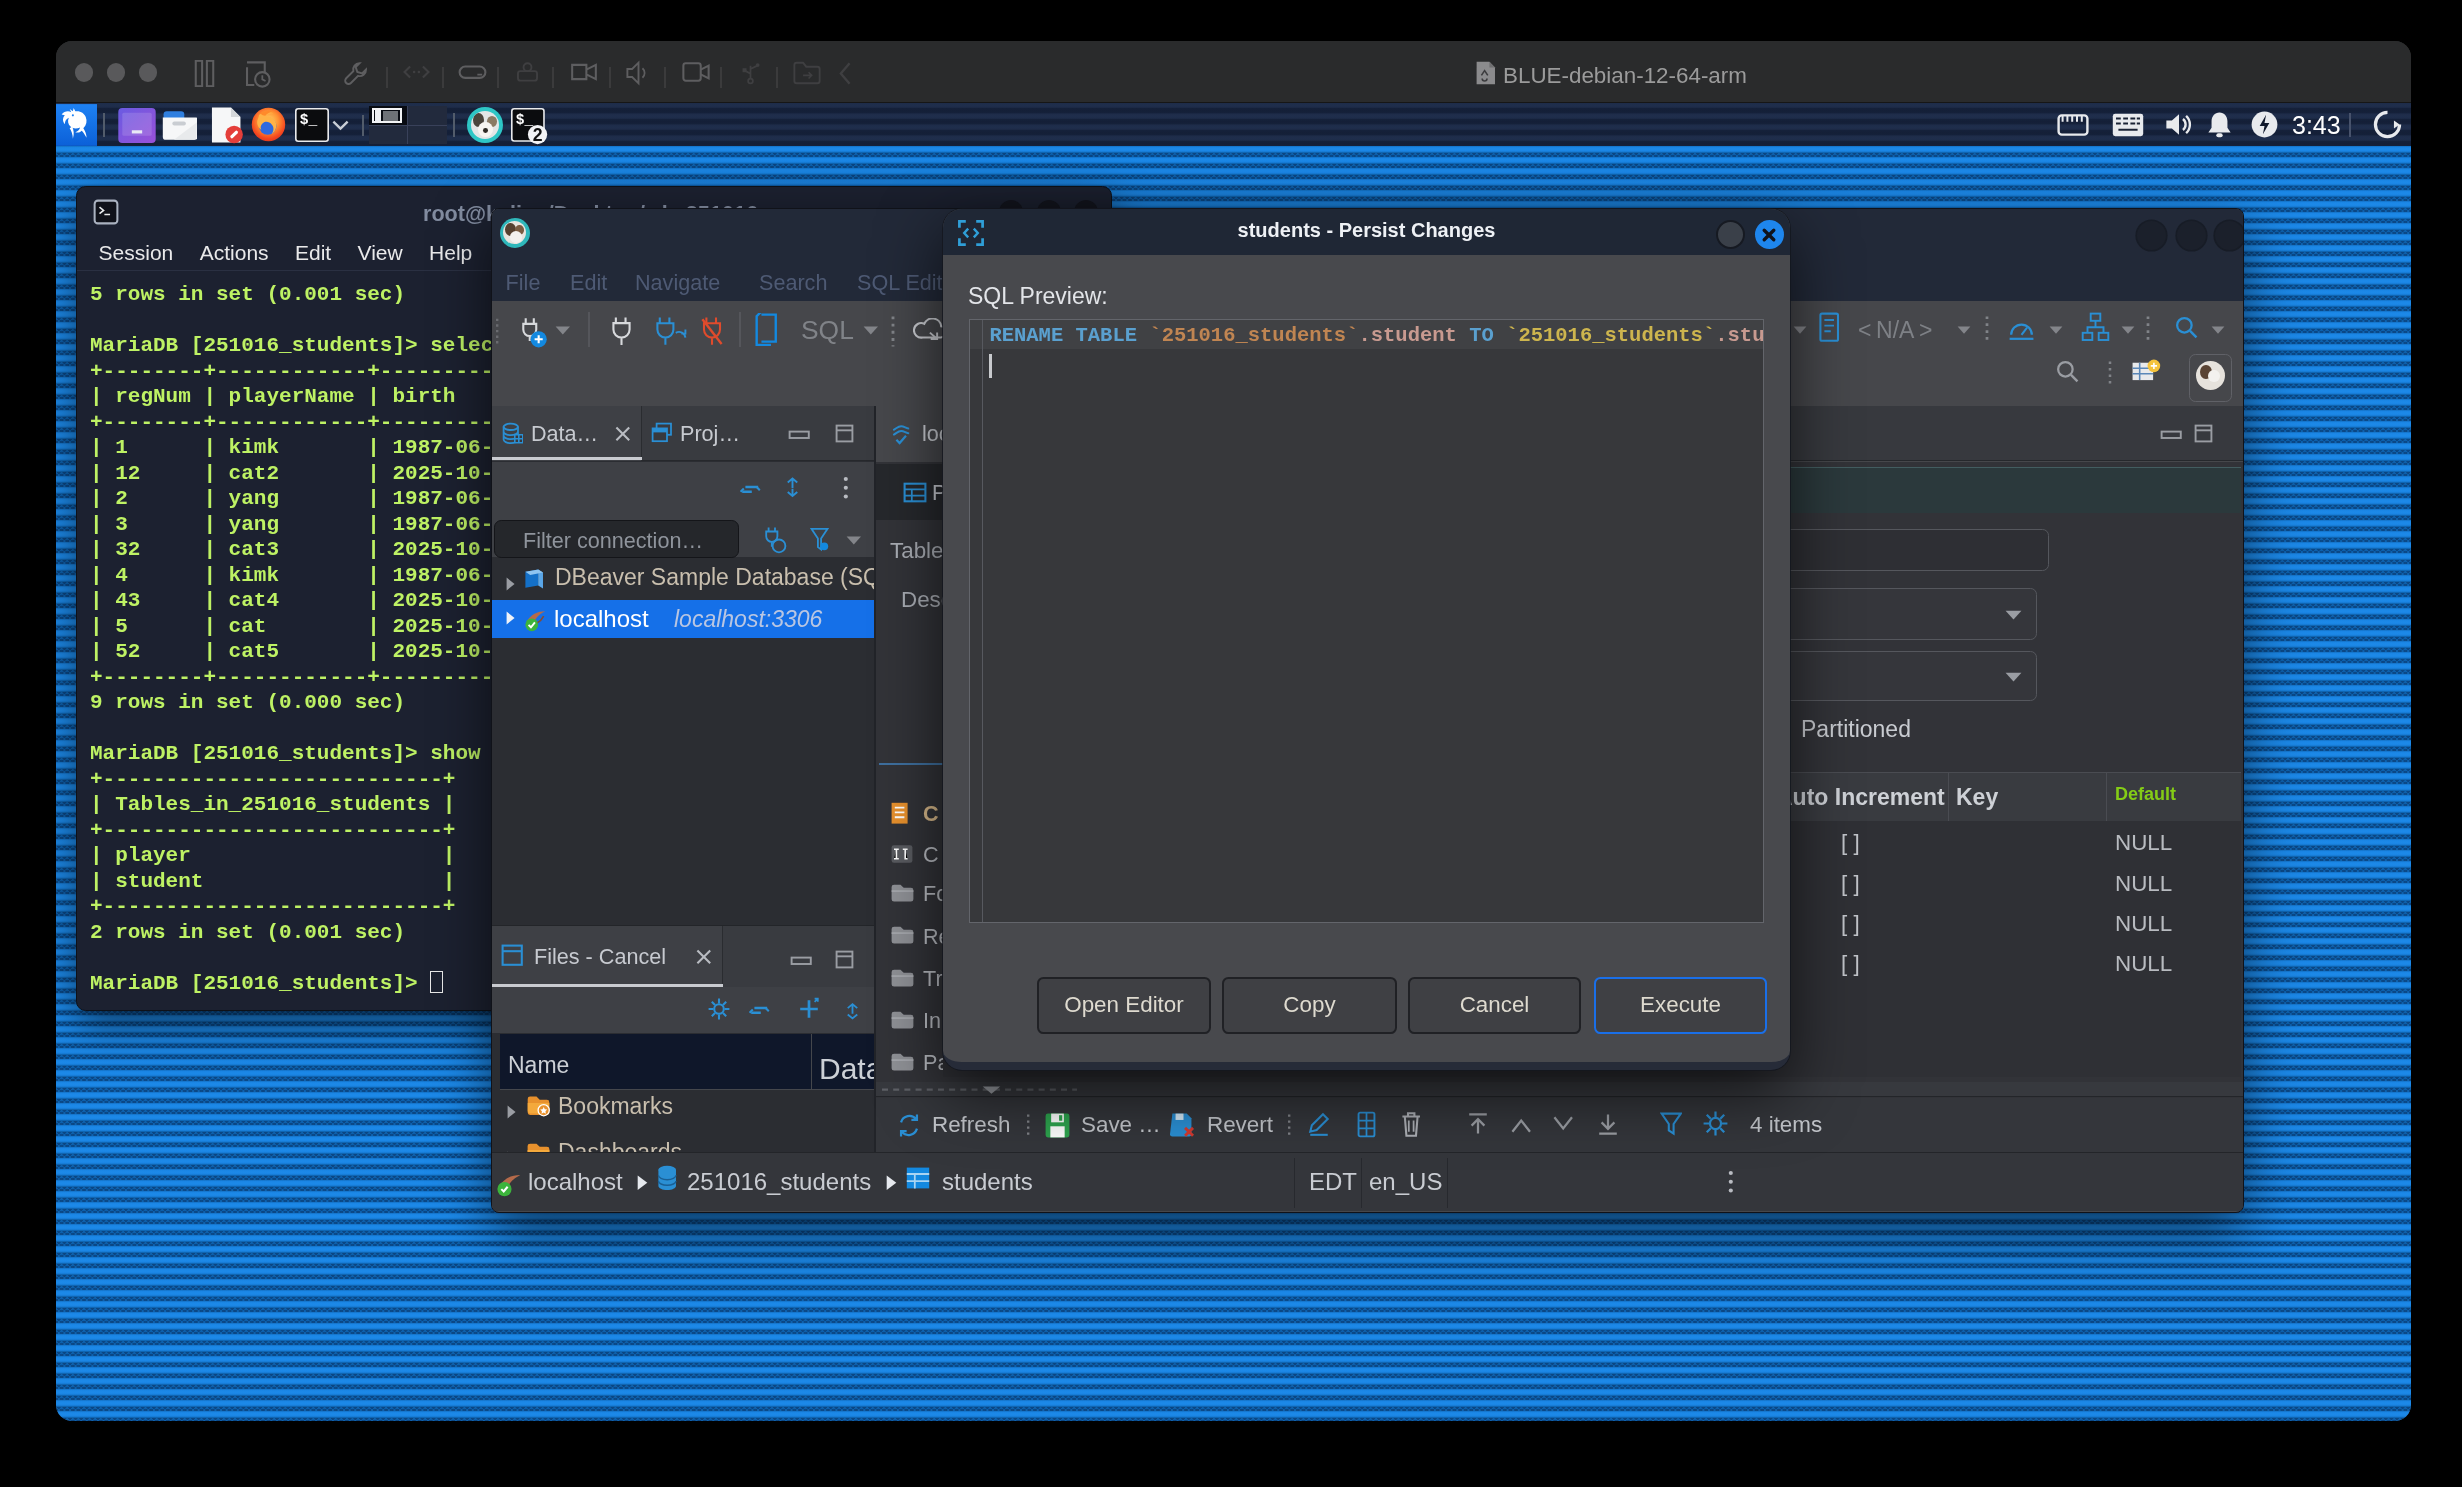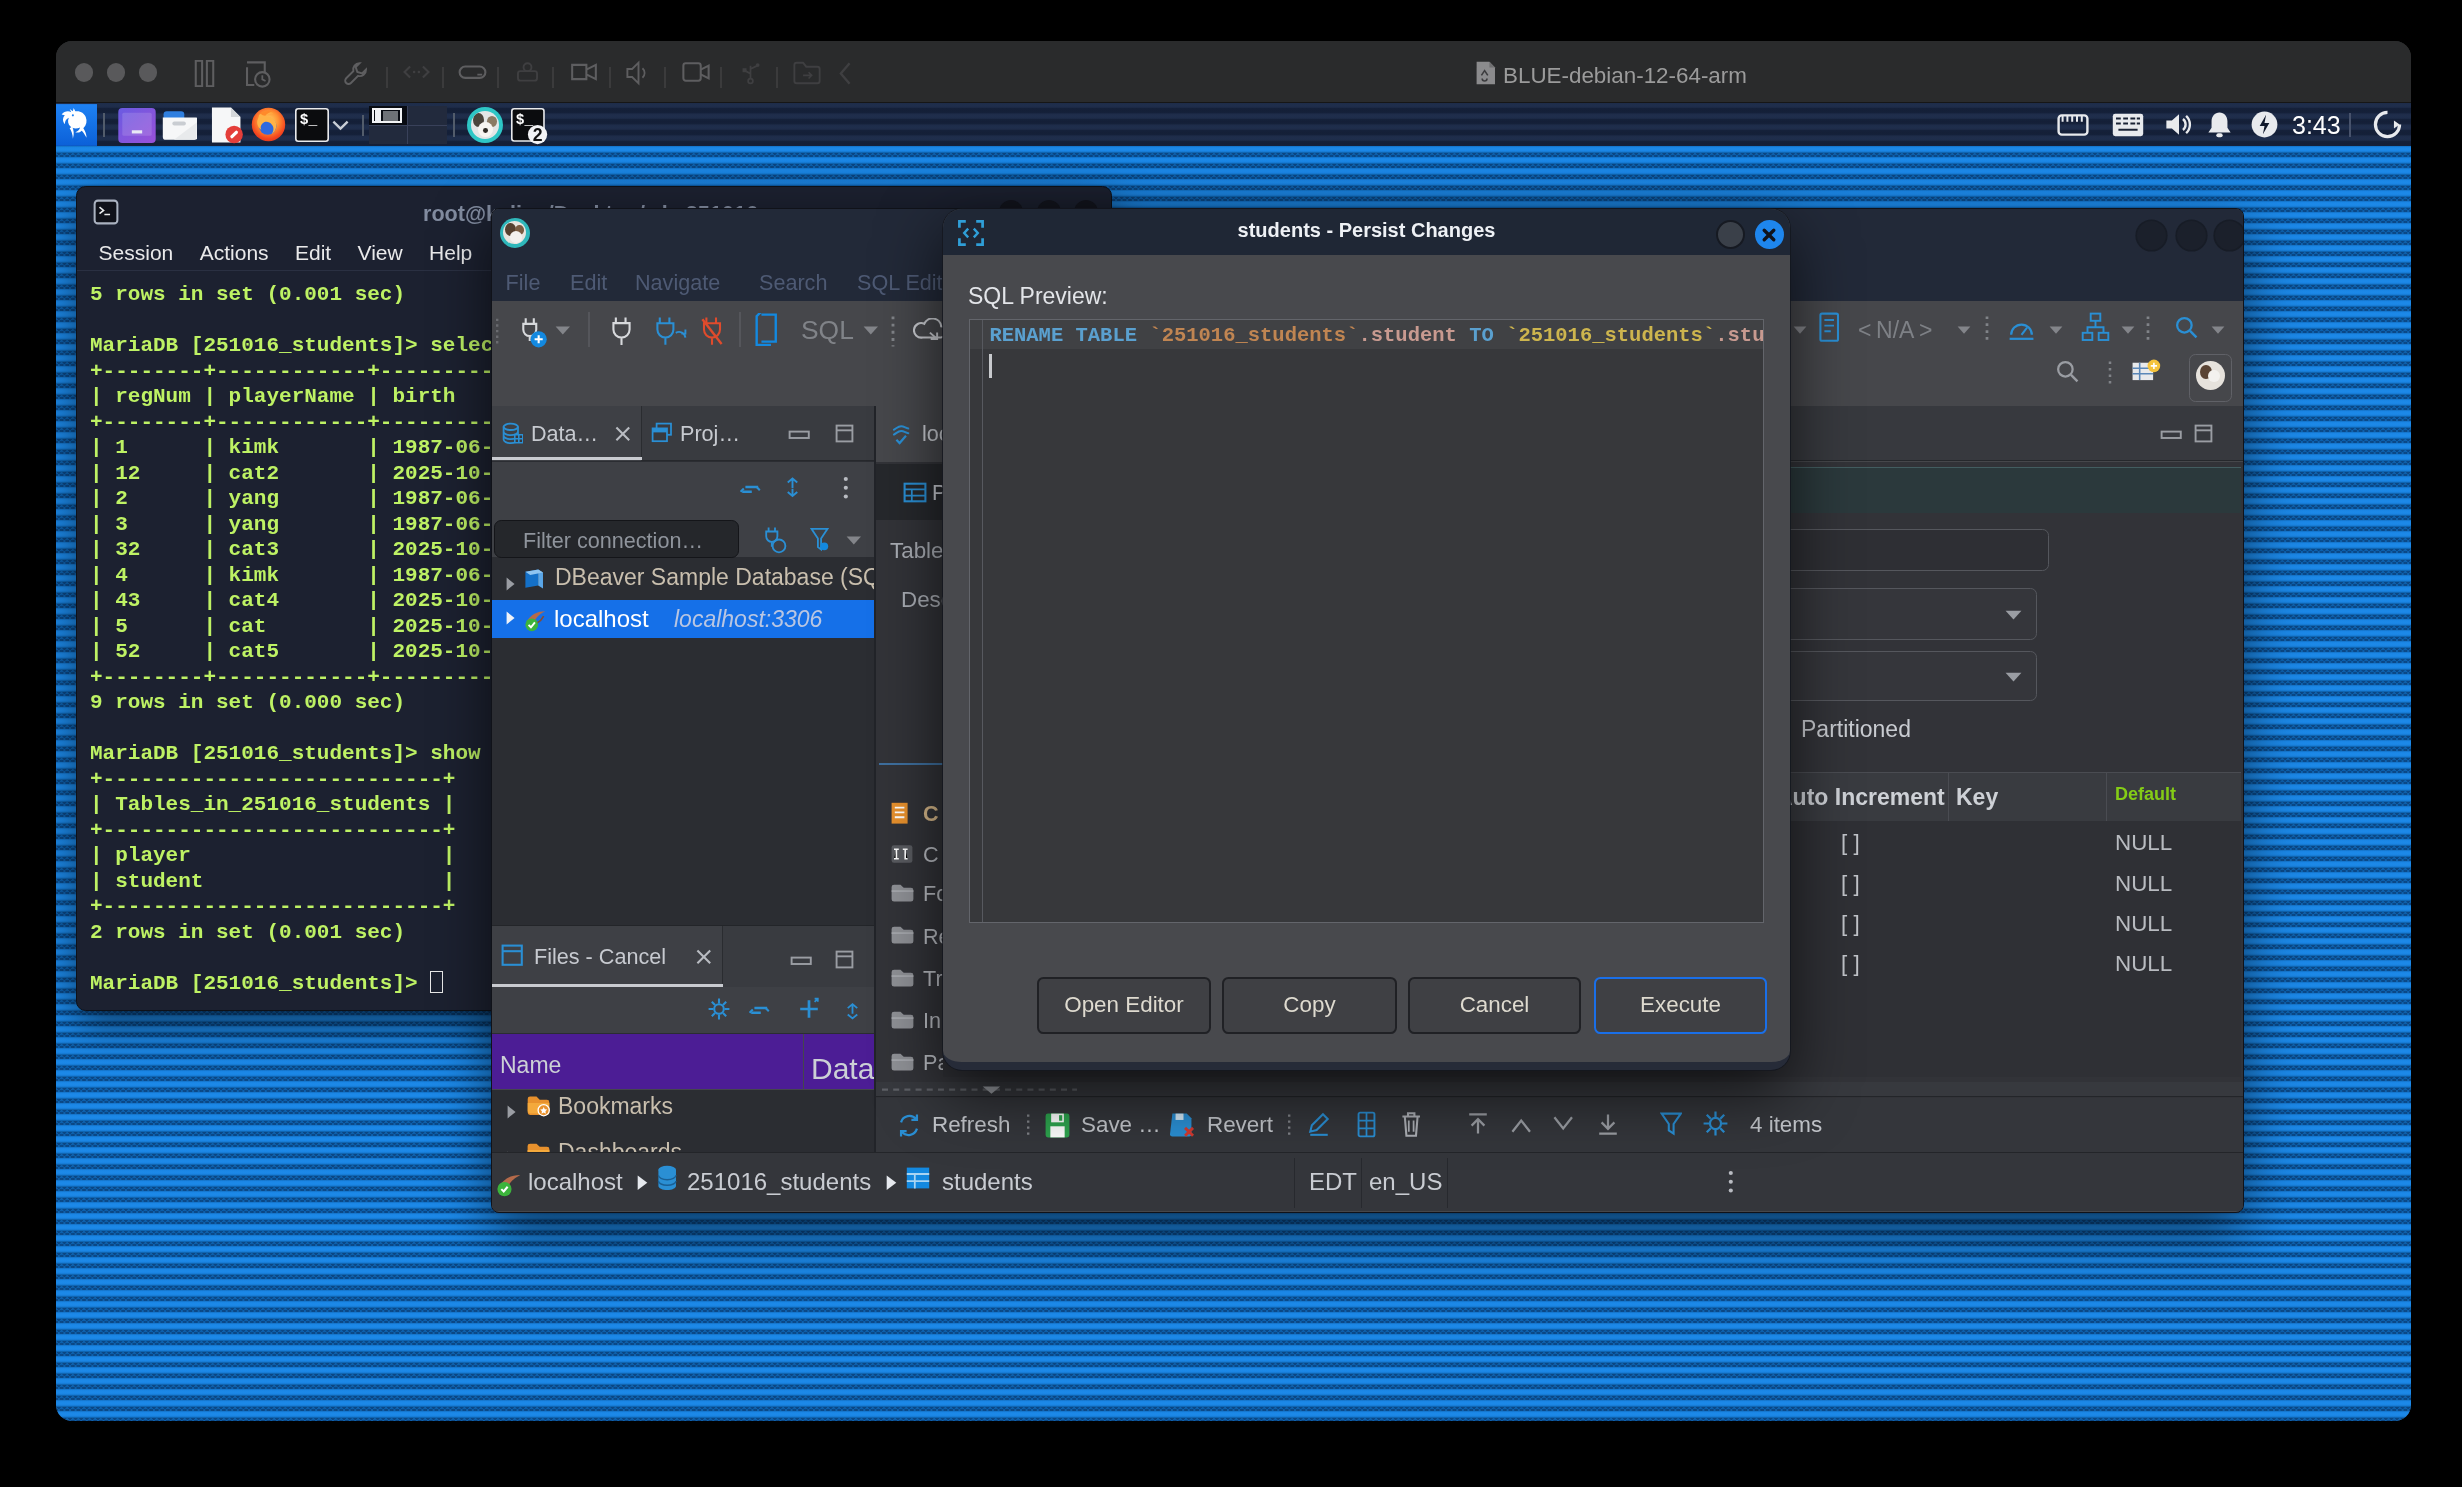--- a/index.html
+++ b/index.html
@@ -504,21 +504,21 @@
           <path d="M2 16 l4-4 M22 10 l4 4" stroke="#2a8fd4" stroke-width="2.6"></path>
         </svg>
       <svg class="abs" style="left:305px;top:9.6px" width="24" height="24" viewBox="0 0 30 30">
           <path d="M15 4 v22 M4 15 h22" stroke="#2a8fd4" stroke-width="3.4"></path>
           <path d="M22 6 l4-4 m-4 0 h4 v4" stroke="#2a8fd4" stroke-width="2.2" fill="none"></path>
         </svg>
       <svg class="abs" style="left:351px;top:13px" width="19" height="21" viewBox="0 0 24 26">
           <path d="M6 10 l6-5 6 5 M12 5 v12 M18 18 l-6 5 -6-5" stroke="#2a8fd4" stroke-width="2.3" fill="none"></path>
         </svg>
     </div>
-    <div class="abs" style="left:0;top:825px;width:382px;height:56px;background:#4c1d95;border-bottom:0.8px solid #45474c">
+    <div class="abs" style="left:8px;top:825px;width:382px;height:56px;background:#0f172a;border-bottom:0.8px solid #45474c">
       <div class="abs" style="left:8px;top:18.4px;color:#ccd0d6;font-size:23px">Name</div>
       <div class="abs" style="left:311px;top:0;width:0.8px;height:56px;background:#45474c"></div>
       <div class="abs" style="left:319px;top:18.4px;color:#ccd0d6;font-size:30px">DataS</div>
     </div>
     <svg class="abs" style="left:13.6px;top:895px" width="11.2" height="16" viewBox="0 0 14 20">
         <path d="M2 2 l10 8 -10 8 Z" fill="#9a9da3"></path>
       </svg>
     <svg class="abs" style="left:34px;top:886px" width="25" height="22.4" viewBox="0 0 31 28">
         <path d="M2 5 a3 3 0 0 1 3-3 h8 l4 4 h9 a3 3 0 0 1 3 3 v13 a3 3 0 0 1 -3 3 h-21 a3 3 0 0 1 -3-3 Z" fill="#e8912d"></path>
         <path d="M2 10 h27 v10 a3 3 0 0 1 -3 3 h-21 a3 3 0 0 1 -3-3 Z" fill="#f4a93c"></path>

